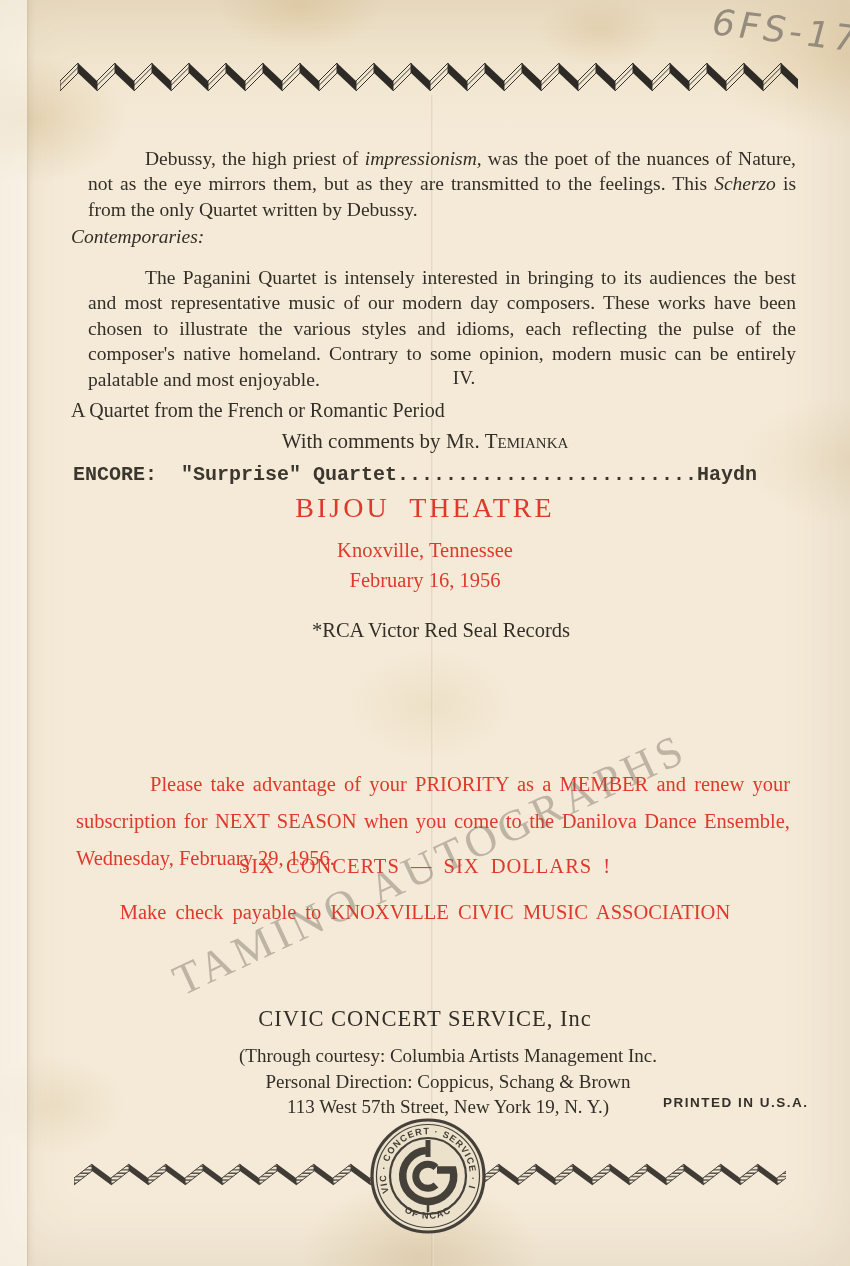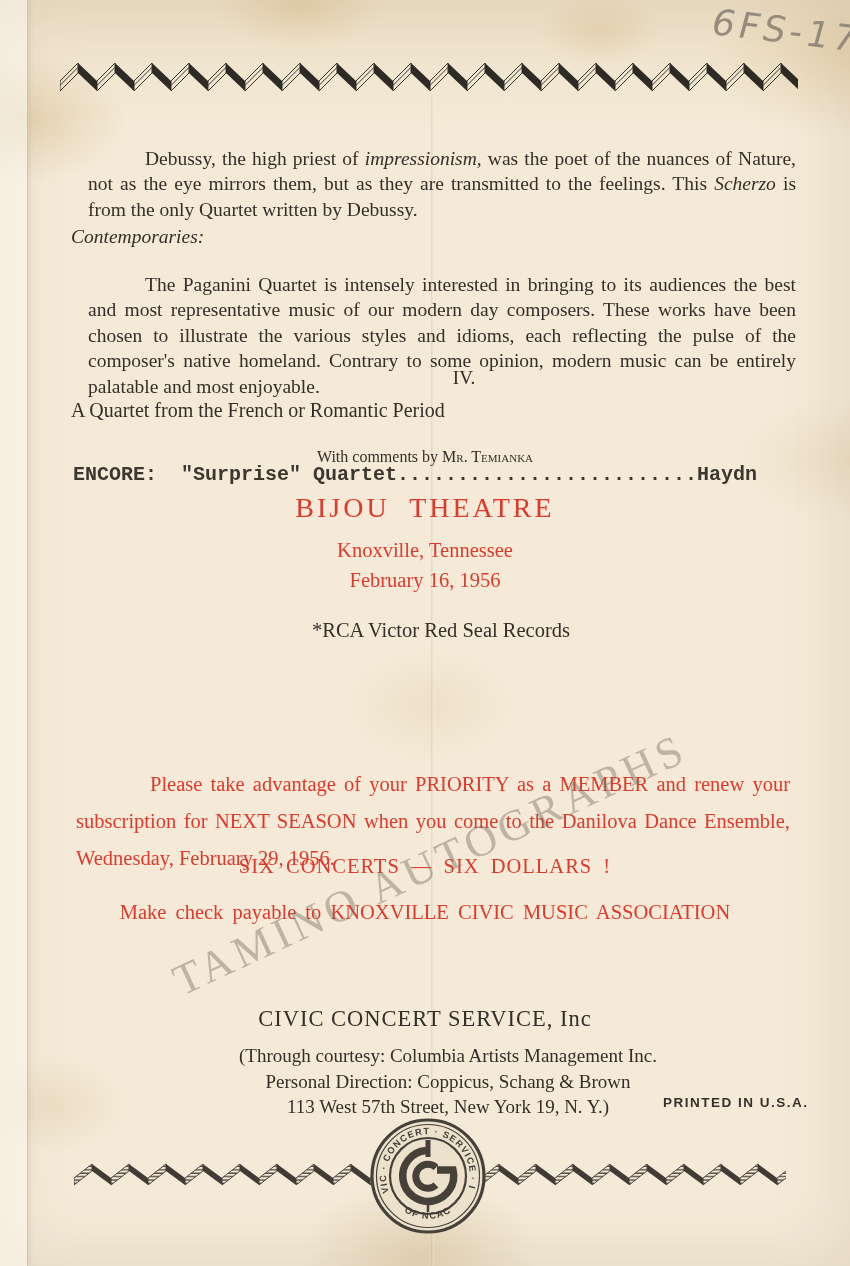--- a/index.html
+++ b/index.html
@@ -36,25 +36,25 @@
     font-size:36px;letter-spacing:4px;color:#8d8477;opacity:.9;
     transform:rotate(7deg) skewX(-8deg);white-space:nowrap;}
 
   .border-top{left:60px;top:61px;}
   .border-bottom{left:74px;top:1162px;}
 
   .para{width:708px;left:88px;text-align:justify;text-indent:57px;
     font-size:19.5px;line-height:25.5px;}
   .para-debussy{top:126px;}
   .contemporaries-heading{left:71px;top:226px;font-size:19.5px;font-style:italic;}
-  .para-contemporaries{top:252px;}
+  .para-contemporaries{top:245px;}
 
   .sec-numeral{top:367px;font-size:19px;padding-left:39px;}
   .sec-title{left:71px;top:399px;font-size:20px;}
-  .sec-comments{top:448px;font-size:16px;}
+  .sec-comments{top:429px;font-size:21px;}
 
   .encore{left:73px;top:463px;font-family:"Liberation Mono",monospace;
     font-size:20px;font-weight:bold;color:#3b372f;white-space:pre;}
 
   .venue-name{top:492px;font-size:28px;letter-spacing:3px;word-spacing:10px;}
   .venue-city{top:539px;font-size:20.5px;}
   .venue-date{top:569px;font-size:20.5px;}
   .records-note{top:619px;font-size:20.5px;padding-left:16px;}
 
   .notice-para{left:76px;top:745px;width:714px;text-align:justify;text-indent:74px;

